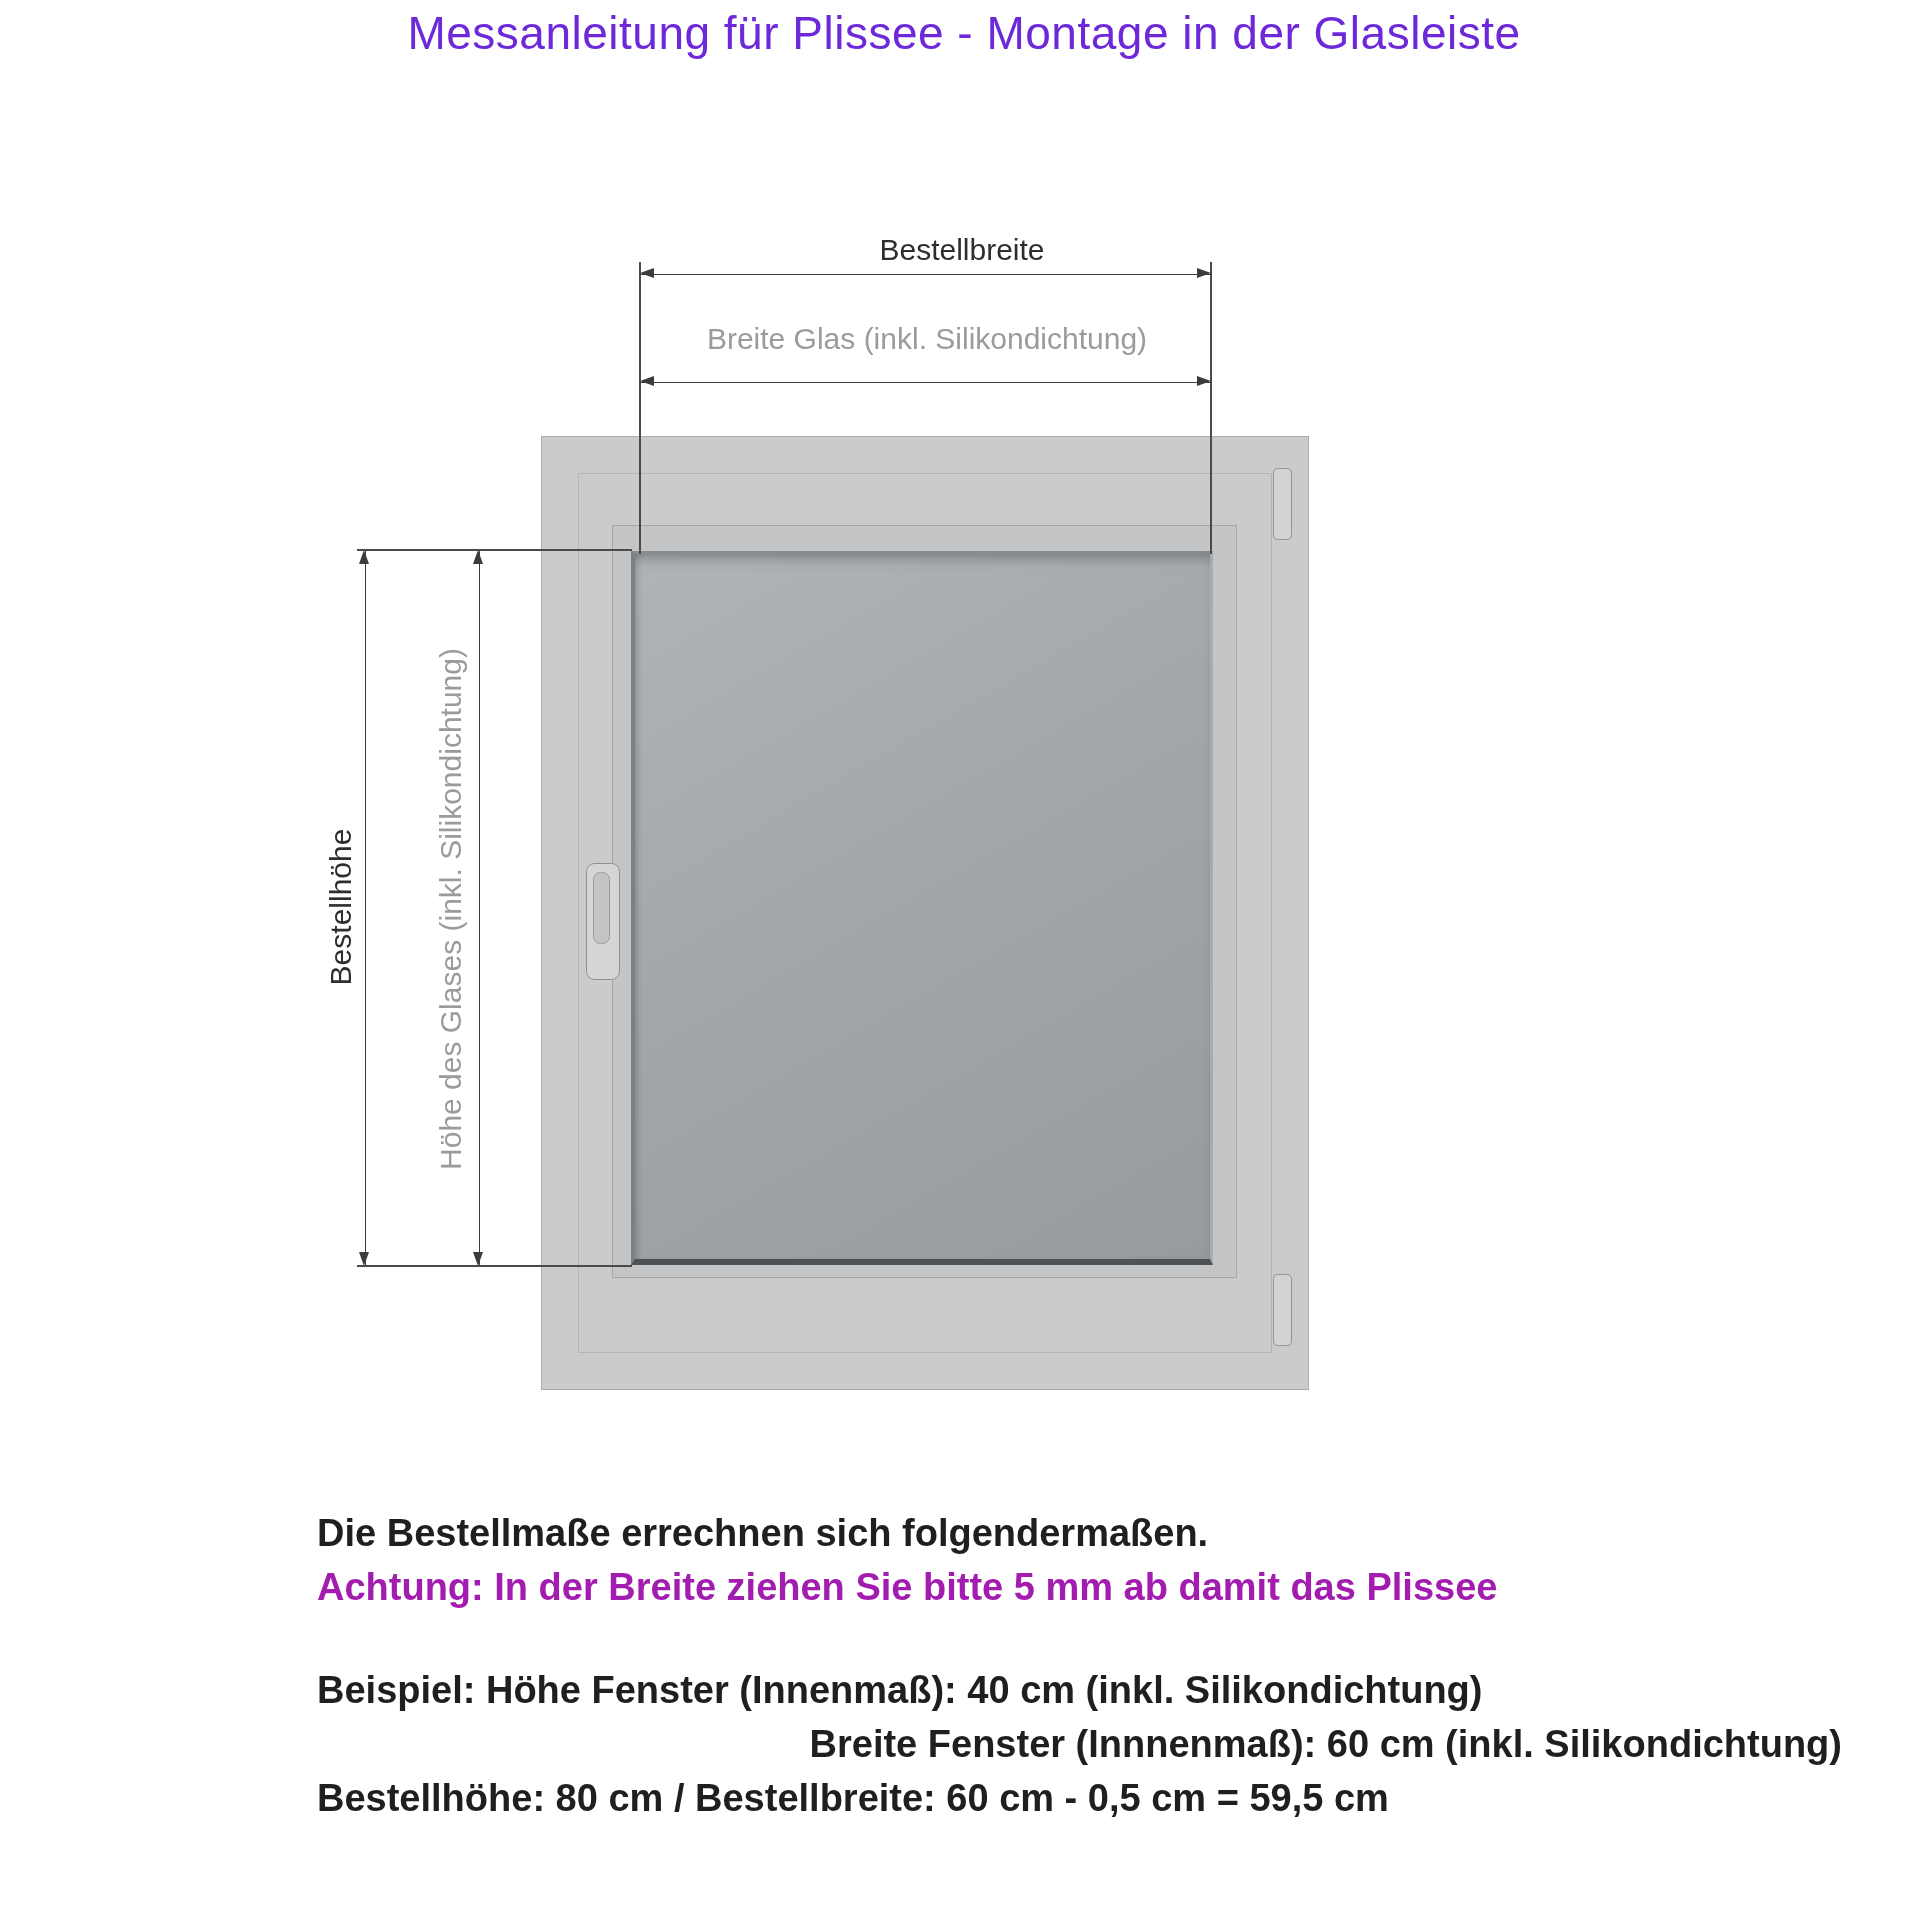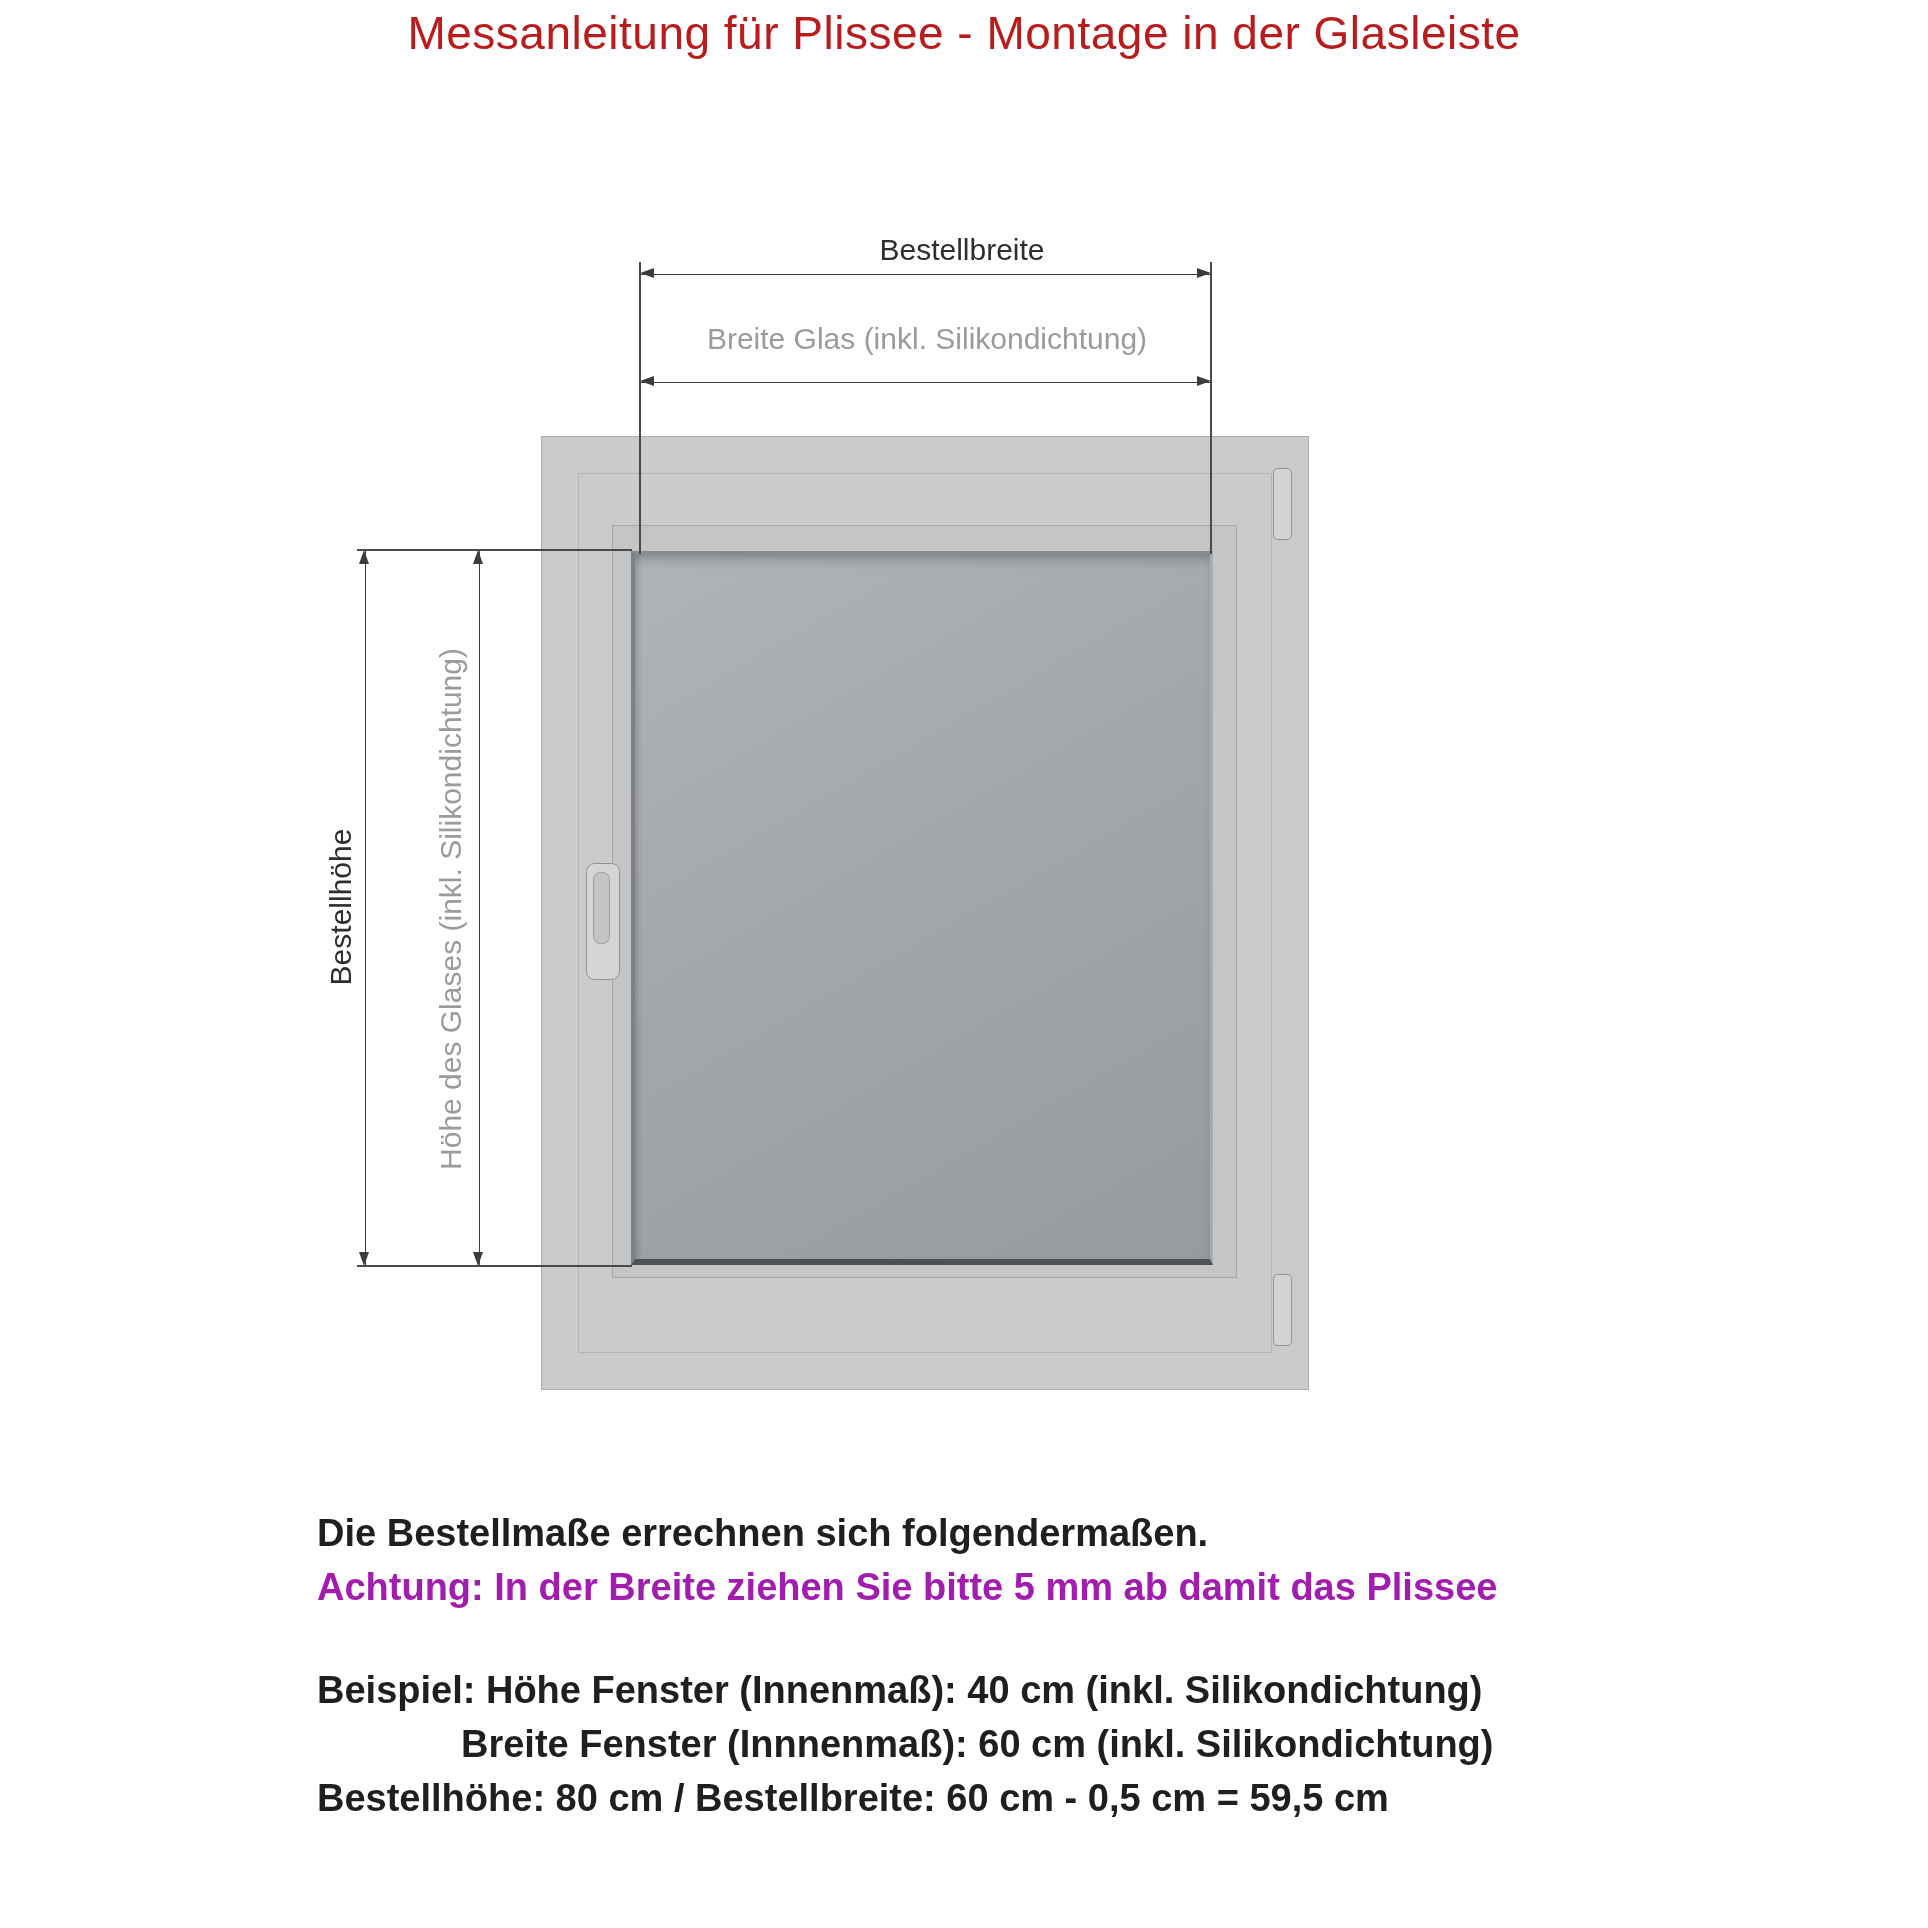--- a/index.html
+++ b/index.html
@@ -9,21 +9,21 @@
     background:#ffffff;
     font-family:"Liberation Sans", sans-serif;
     color:#1f1f1f;
     overflow:hidden;
   }
   .title{
     position:absolute;
     top:5.6px;left:0;width:1928px;
     text-align:center;
     font-size:46px;
-    color:#b91c1c;
+    color:#6d28d9;
     letter-spacing:0.5px;
   }
   
   .win-outer{
     position:absolute;
     left:541px;top:436px;width:768px;height:954px;
     background:#c9cbcc;
     border:0.9px solid #a9abac;
     box-sizing:border-box;
   }
@@ -133,21 +133,21 @@
   
   .instructions{
     position:absolute;
     left:317px;top:1507px;width:1525px;
     font-size:38px;
     line-height:1.42;
   }
   .instructions p{margin:0;font-weight:bold;}
   .warning{color:#a21caf;}
   .example-start{margin-top:49px !important;}
-  .indent{padding-left:144px;}
+  .indent{padding-left:144px;text-align:right;}
 </style>
 </head>
 <body>
 
 <div class="page">
 
   <div class="title">Messanleitung für Plissee - Montage in der Glasleiste</div>
 
   <div class="win-outer"></div>
   <div class="win-profile"></div>

